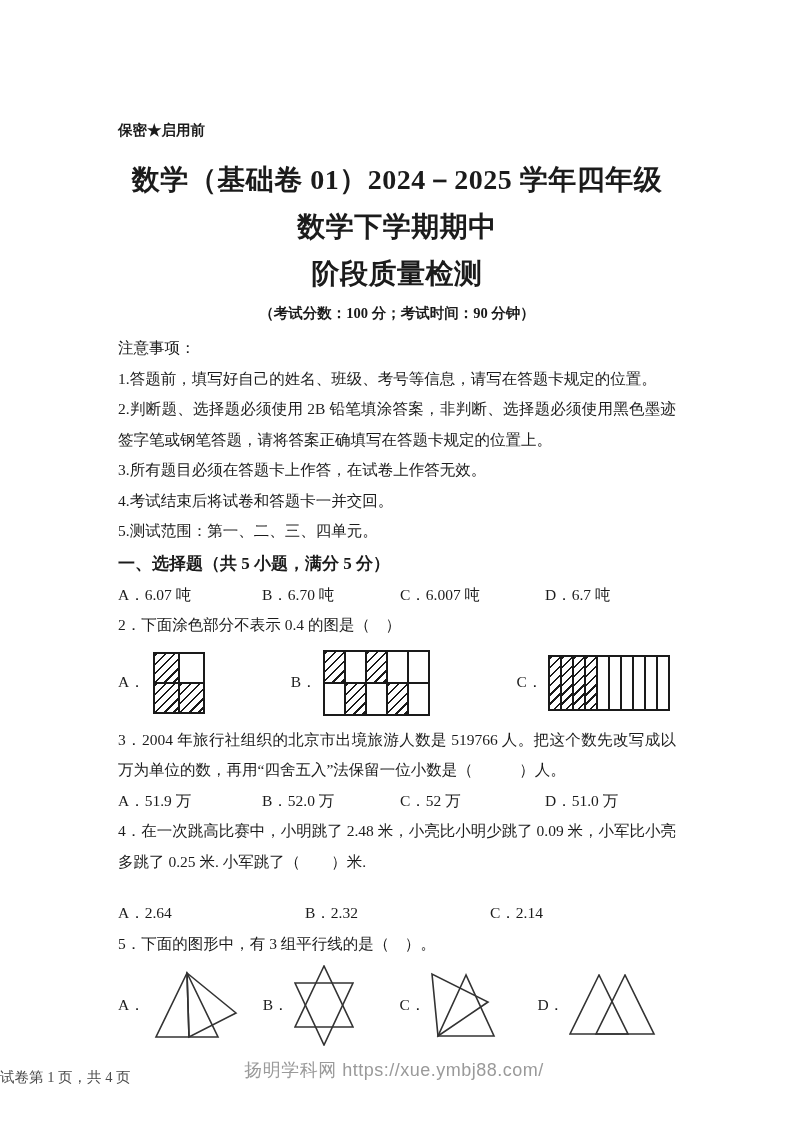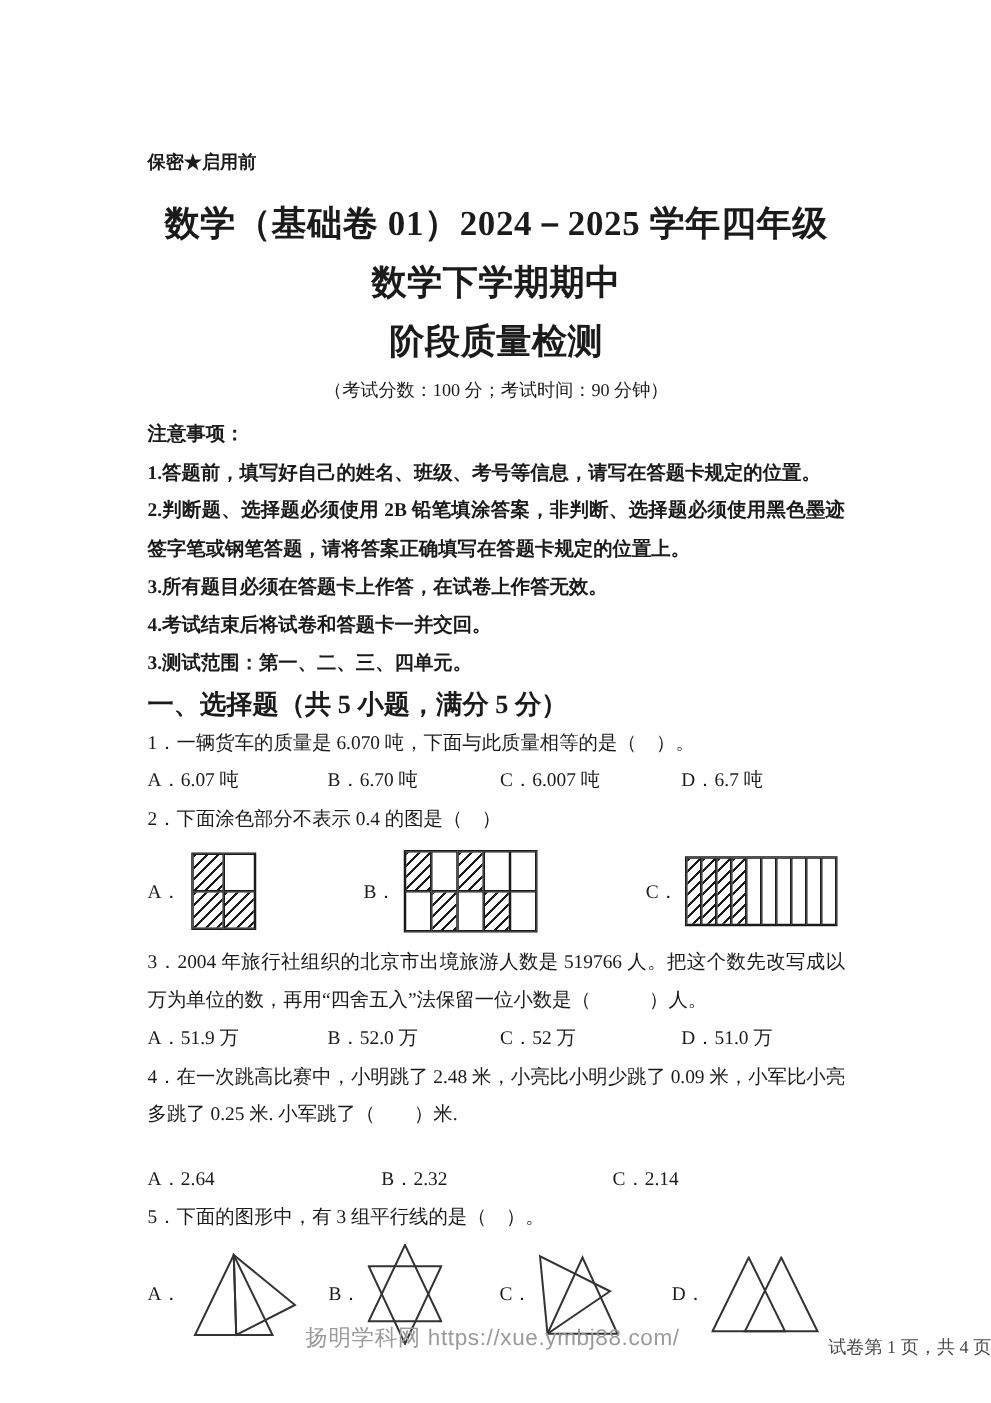--- a/index.html
+++ b/index.html
@@ -29,32 +29,32 @@
     text-align:center;
     font-size:28px;
     font-weight:bold;
     line-height:47px;
     letter-spacing:0.5px;
   }
   .exam-info {
     margin-top:4px;
     text-align:center;
     font-size:14.5px;
-    font-weight:normal;
+    font-weight:bold;
     line-height:24px;
   }
   .notes { margin-top:8px; }
   .notes p {
     font-size:15.5px;
-    font-weight:bold;
+    font-weight:normal;
     line-height:30.5px;
     text-align:justify;
   }
   .section-heading {
-    font-size:21px;
+    font-size:17px;
     font-weight:bold;
     line-height:33px;
   }
   .q p.stem {
     font-size:15.5px;
     line-height:30.5px;
     text-align:justify;
   }
   .opts4 {
     display:grid;
@@ -105,21 +105,21 @@
     left:0; right:5px; top:1058px;
     text-align:center;
     color:#9a9a9a;
     font-size:18px;
     font-family:"Liberation Sans","DejaVu Sans",sans-serif;
     letter-spacing:0.5px;
   }
   .page-info {
     position:absolute;
     left:0; right:0; top:1068px;
-    text-align:right;
+    text-align:left;
     color:#4a4a4a;
     font-size:14.5px;
   }
 </style>
 </head>
 <body>
 
 <div class="sheet">
   <div class="content">
 
@@ -131,27 +131,26 @@
     </div>
 
     <div class="exam-info">（考试分数：100 分；考试时间：90 分钟）</div>
 
     <div class="notes">
       <p>注意事项：</p>
       <p>1.答题前，填写好自己的姓名、班级、考号等信息，请写在答题卡规定的位置。</p>
       <p>2.判断题、选择题必须使用 2B 铅笔填涂答案，非判断、选择题必须使用黑色墨迹签字笔或钢笔答题，请将答案正确填写在答题卡规定的位置上。</p>
       <p>3.所有题目必须在答题卡上作答，在试卷上作答无效。</p>
       <p>4.考试结束后将试卷和答题卡一并交回。</p>
-      <p>3.测试范围：第一、二、三、四单元。</p>
+      <p>5.测试范围：第一、二、三、四单元。</p>
     </div>
 
     <div class="section-heading">一、选择题（共 5 小题，满分 5 分）</div>
 
     <div class="q">
-      <p class="stem">1．一辆货车的质量是 6.070 吨，下面与此质量相等的是（　）。</p>
       <div class="opts4">
         <span>A．6.07 吨</span>
         <span>B．6.70 吨</span>
         <span>C．6.007 吨</span>
         <span>D．6.7 吨</span>
       </div>
     </div>
 
     <div class="q">
       <p class="stem">2．下面涂色部分不表示 0.4 的图是（　）</p>

